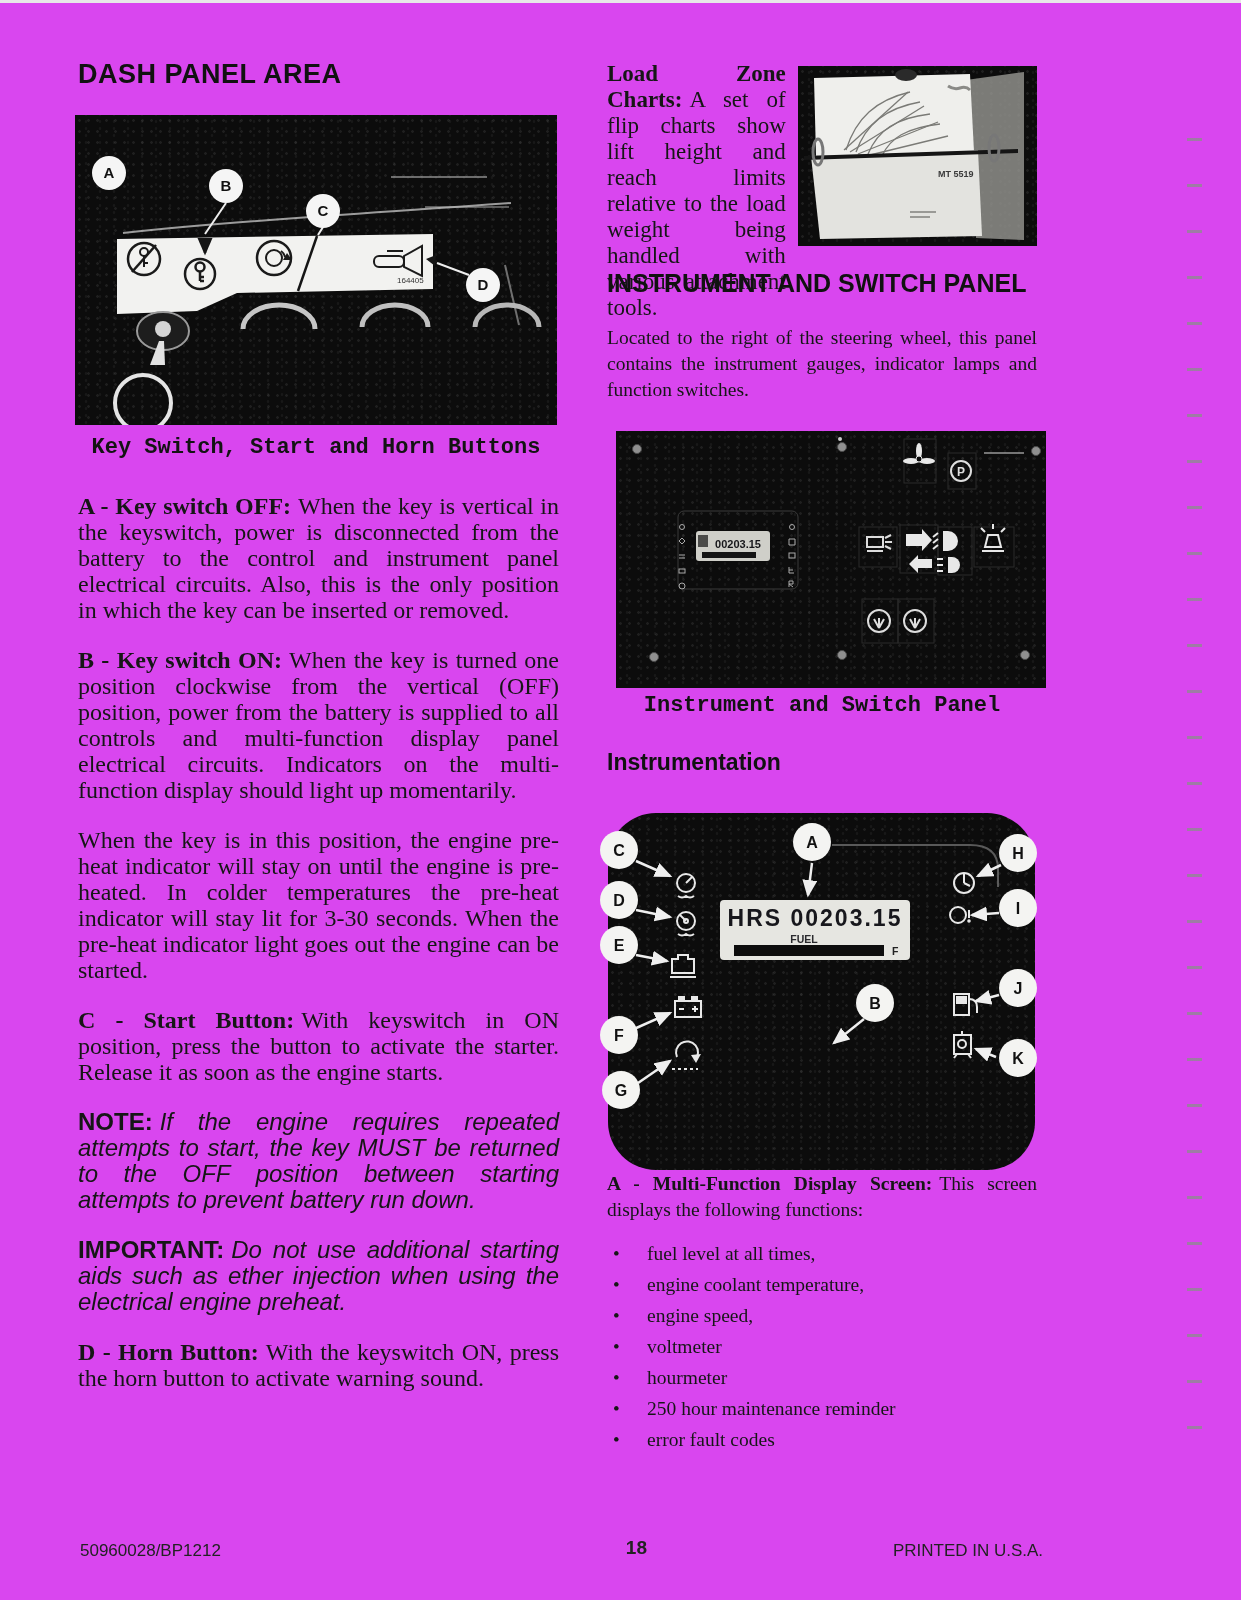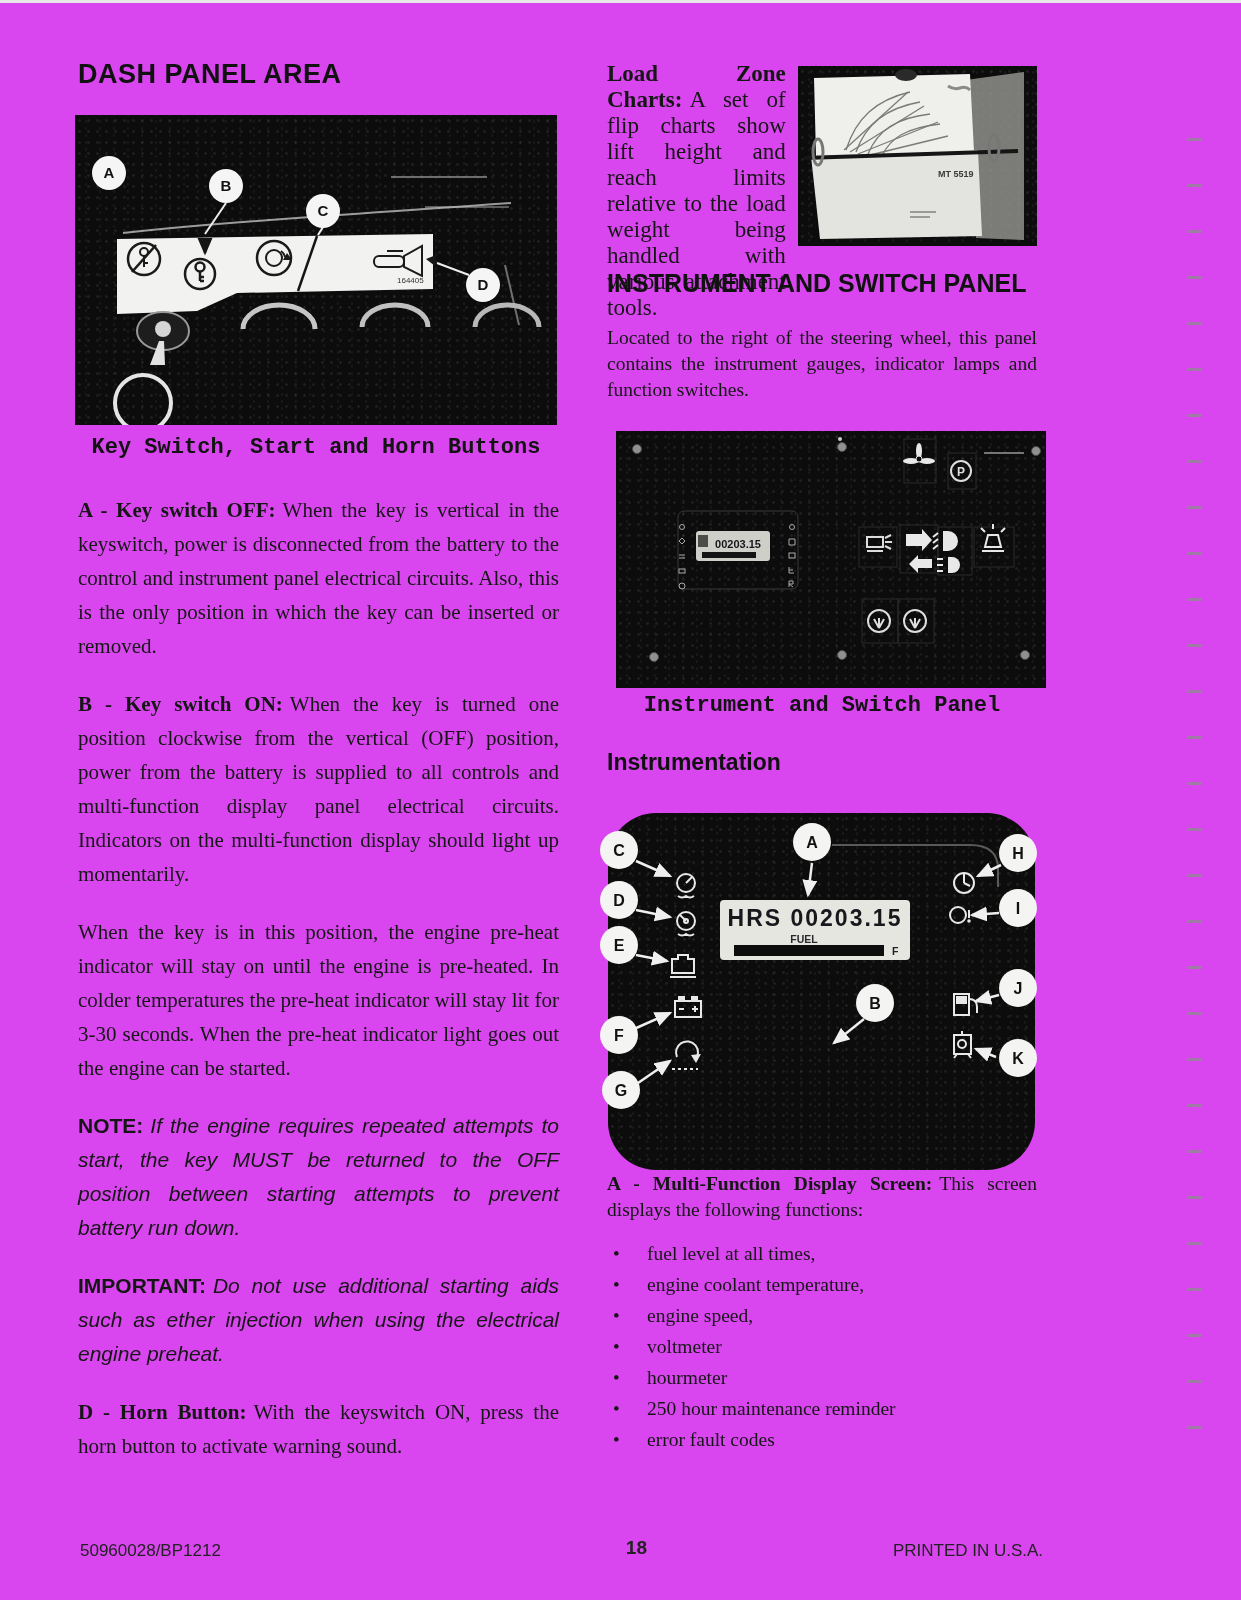--- a/index.html
+++ b/index.html
@@ -4,21 +4,21 @@
 <style>
   html,body{margin:0;padding:0;background:#e8e8e8;}
   #page{position:relative;width:1241px;height:1600px;background:#d946ef;margin:3px auto;
         font-family:"Liberation Serif",serif;color:#161616;overflow:hidden;padding-left:8px;}
   .abs{position:absolute;}
   h1,h2,h3{font-family:"Liberation Sans",sans-serif;font-weight:bold;color:#111;margin:0;}
   .h-main{font-size:27px;letter-spacing:.5px;}
   .h-sub{font-size:25px;}
   .h-small{font-size:23px;}
   .caption{font-family:Liberation Mono, monospace;font-weight:bold;font-size:22px;text-align:center;color:#131313;}
-  .body-text p{font-size:21px;line-height:34px;text-align:justify;margin:0 0 24px 0;}
+  .body-text p{font-size:24px;line-height:26px;text-align:justify;margin:0 0 24px 0;}
   .lead{font-weight:bold;margin-right:7px;}
   p.note, .note-text{font-family:"Liberation Sans",sans-serif;}
   p.note .lead{font-style:normal;}
   p.note .ptext{font-style:italic;}
   .ptext{}
   .photo{background-color:#0c0c0c;
      background-image:radial-gradient(circle, rgba(255,255,255,.08) 0 1px, transparent 1.6px),
                       radial-gradient(circle, rgba(255,255,255,.05) 0 1px, transparent 1.6px);
      background-size:9px 11px,14px 7px;background-position:0 0,4px 3px;}
   .lz-text p{font-size:23px;line-height:26px;text-align:justify;margin:0;}
@@ -112,20 +112,21 @@
       </g>
     </svg>
   </div>
 
   <div class="abs caption" style="left:75px;top:432px;width:482px;">Key Switch, Start and Horn Buttons</div>
 
   <div class="abs body-text" style="left:78px;top:490px;width:481px;">
     <p><span class="lead">A - Key switch OFF:</span><span class="ptext">When the key is vertical in the keyswitch, power is disconnected from the battery to the control and instrument panel electrical circuits. Also, this is the only position in which the key can be inserted or removed.</span></p>
     <p><span class="lead">B - Key switch ON:</span><span class="ptext">When the key is turned one position clockwise from the vertical (OFF) position, power from the battery is supplied to all controls and multi-function display panel electrical circuits. Indicators on the multi-function display should light up momentarily.</span></p>
     <p><span class="ptext">When the key is in this position, the engine pre-heat indicator will stay on until the engine is pre-heated. In colder temperatures the pre-heat indicator will stay lit for 3-30 seconds. When the pre-heat indicator light goes out the engine can be started.</span></p>
+    <p><span class="lead">C - Start Button:</span><span class="ptext">With keyswitch in ON position, press the button to activate the starter. Release it as soon as the engine starts.</span></p>
     <p class="note"><span class="lead">NOTE:</span><span class="ptext">If the engine requires repeated attempts to start, the key MUST be returned to the OFF position between starting attempts to prevent battery run down.</span></p>
     <p class="note"><span class="lead">IMPORTANT:</span><span class="ptext">Do not use additional starting aids such as ether injection when using the electrical engine preheat.</span></p>
     <p><span class="lead">D - Horn Button:</span><span class="ptext">With the keyswitch ON, press the horn button to activate warning sound.</span></p>
   </div>
 
   <div class="abs" style="left:607px;top:58px;width:430px;display:flex;gap:12px;">
     <div class="lz-text" style="width:192px;">
       <p><span class="lead">Load Zone Charts:</span><span>A set of flip charts show lift height and reach limits relative to the load weight being handled with various attachment tools.</span></p>
     </div>
     <div class="photo" style="width:257px;height:180px;margin-top:5px;">

